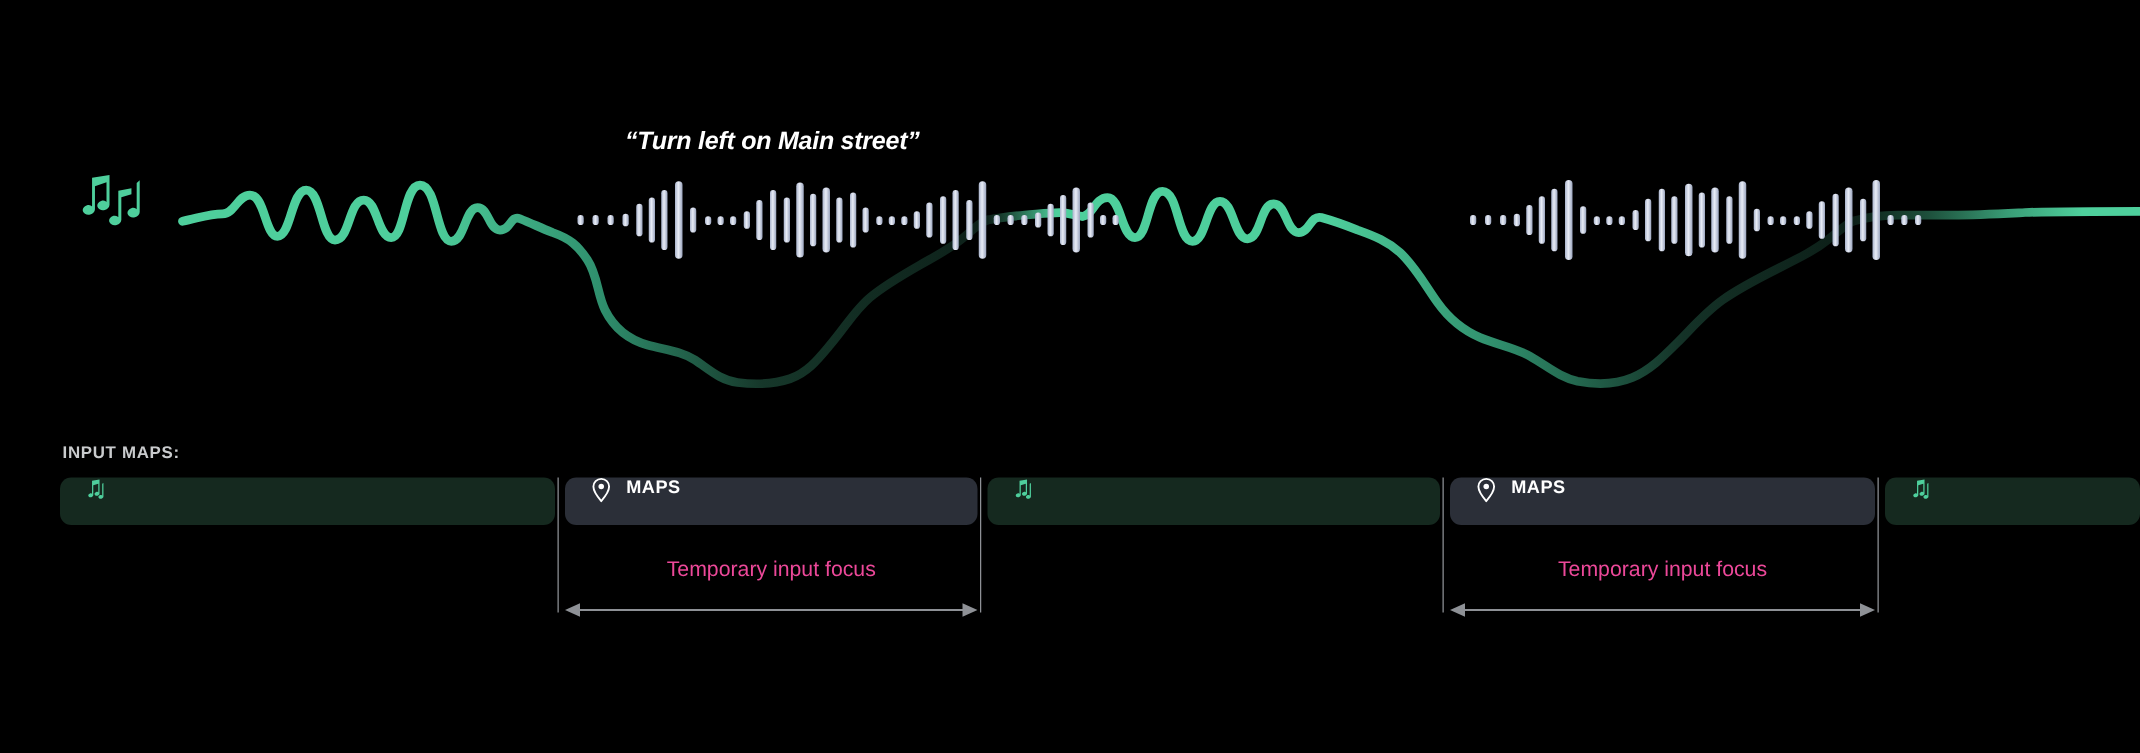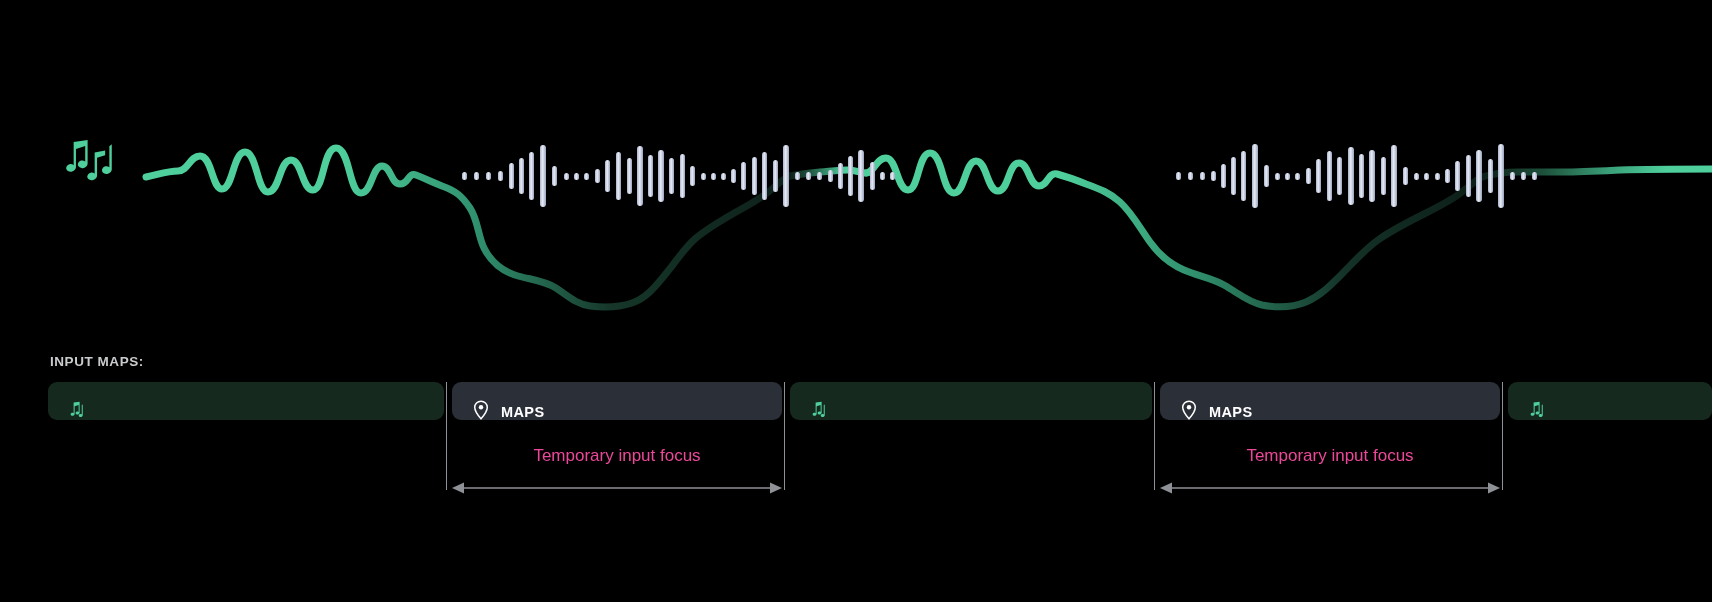--- a/index.html
+++ b/index.html
@@ -78,21 +78,21 @@
     height: 220px;
   }
 
   .pill {
     position: absolute;
     left: 0;
     top: 0;
     height: 38px;
     border-radius: 9px;
     display: flex;
-    align-items: flex-end;
+    align-items: flex-start;
     box-sizing: border-box;
     padding-left: 20px;
   }
   .pill-music {
     background: #15291f;
   }
   .pill-maps {
     background: #2b2f38;
   }
   .pill-label {
@@ -336,20 +336,21 @@
         <rect x="1466" y="155" width="5" height="42" rx="2.5"></rect>
         <rect x="1476" y="150" width="6" height="52" rx="3"></rect>
         <rect x="1488" y="159" width="5" height="34" rx="2.5"></rect>
         <rect x="1498" y="144" width="6" height="64" rx="3"></rect>
         <rect x="1510" y="172" width="5" height="8" rx="2.5"></rect>
         <rect x="1521" y="172" width="5" height="8" rx="2.5"></rect>
         <rect x="1532" y="172" width="5" height="8" rx="2.5"></rect>
       </g>
     </svg>
 
+    <div class="quote" id="quote-1">“Turn left on Main street”</div>
 
   </div>
 
   <div id="focus-area">
 
     <div id="focus-label">INPUT MAPS:</div>
 
     <div class="seg" style="left:48px; width:396px;">
       <div class="pill pill-music" style="width:396px;">
         <svg class="note-icon" viewBox="0 0 32 32" fill="#4ecf9c">

